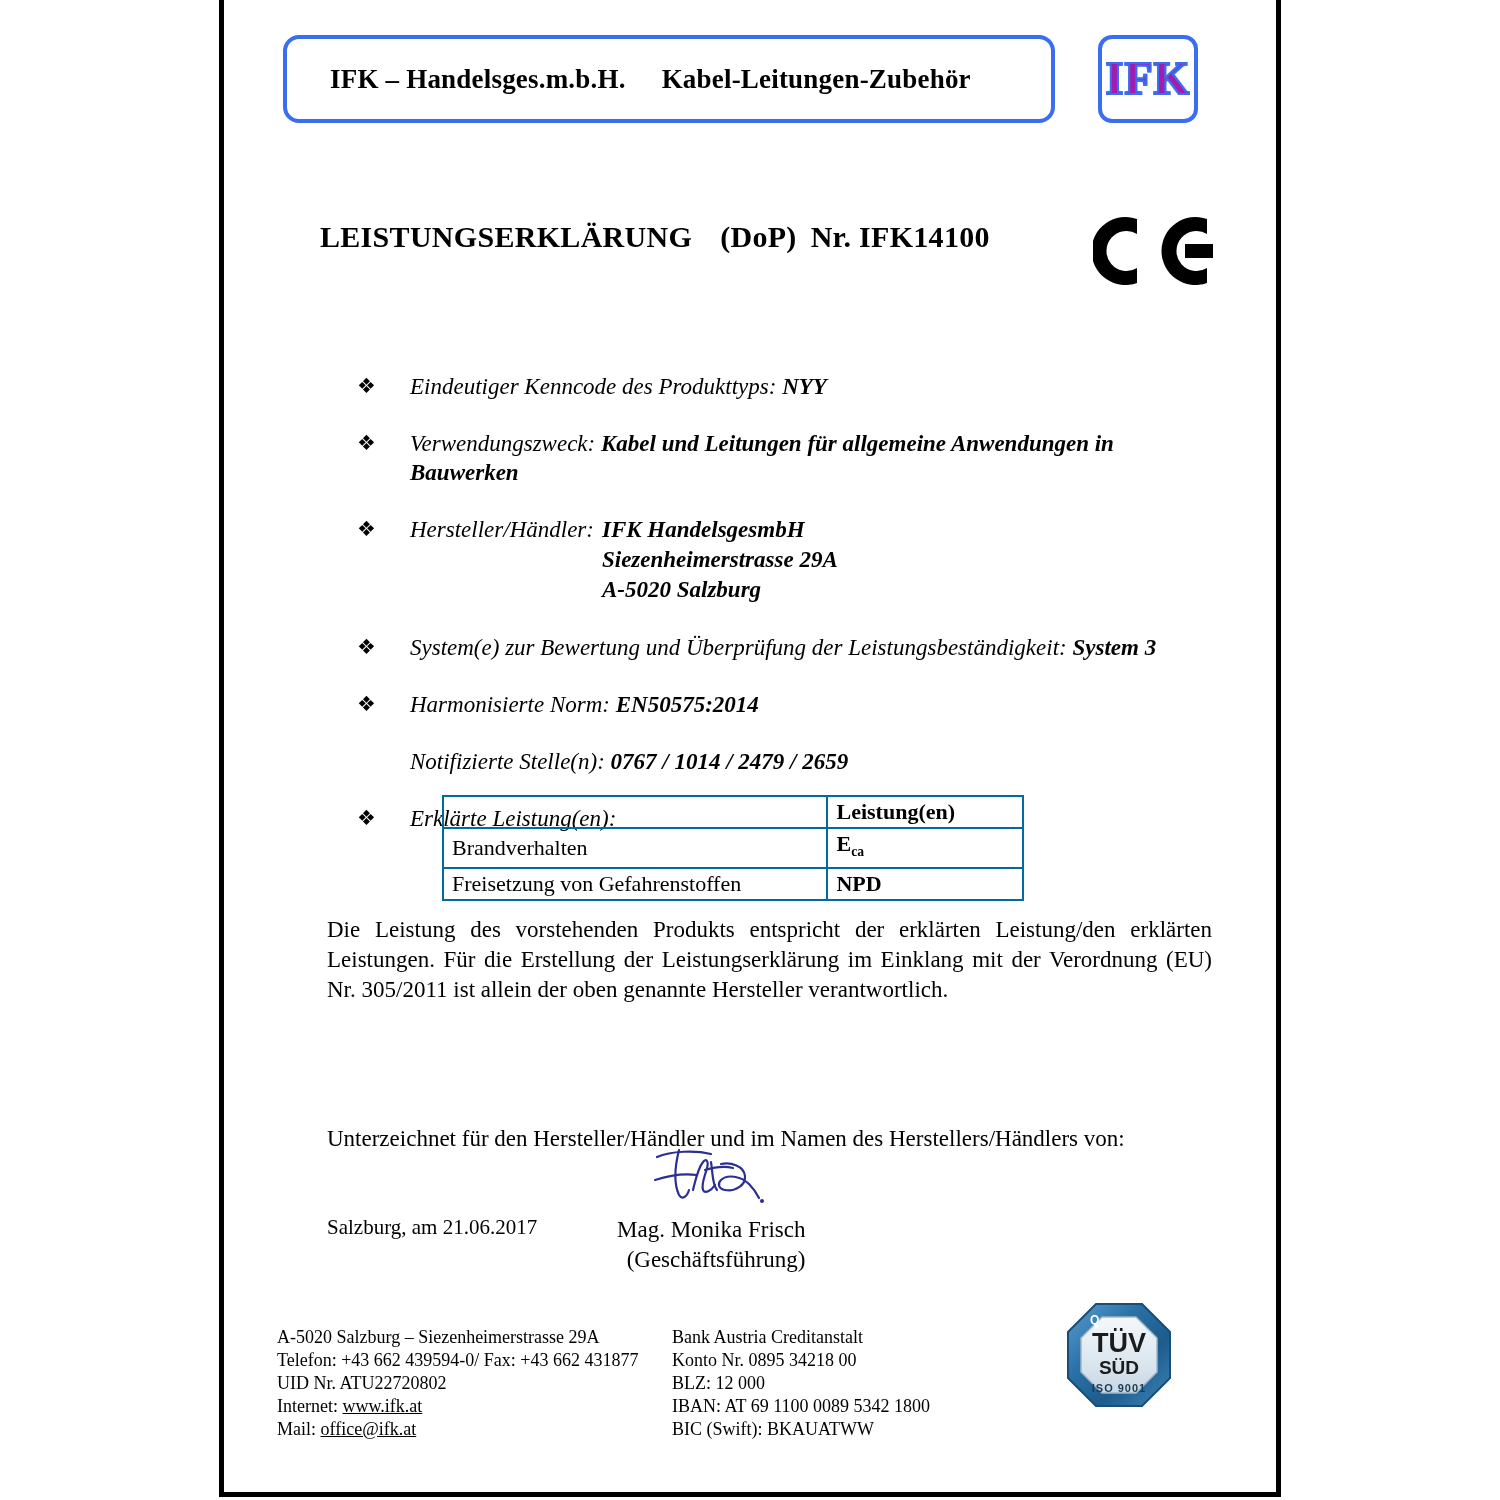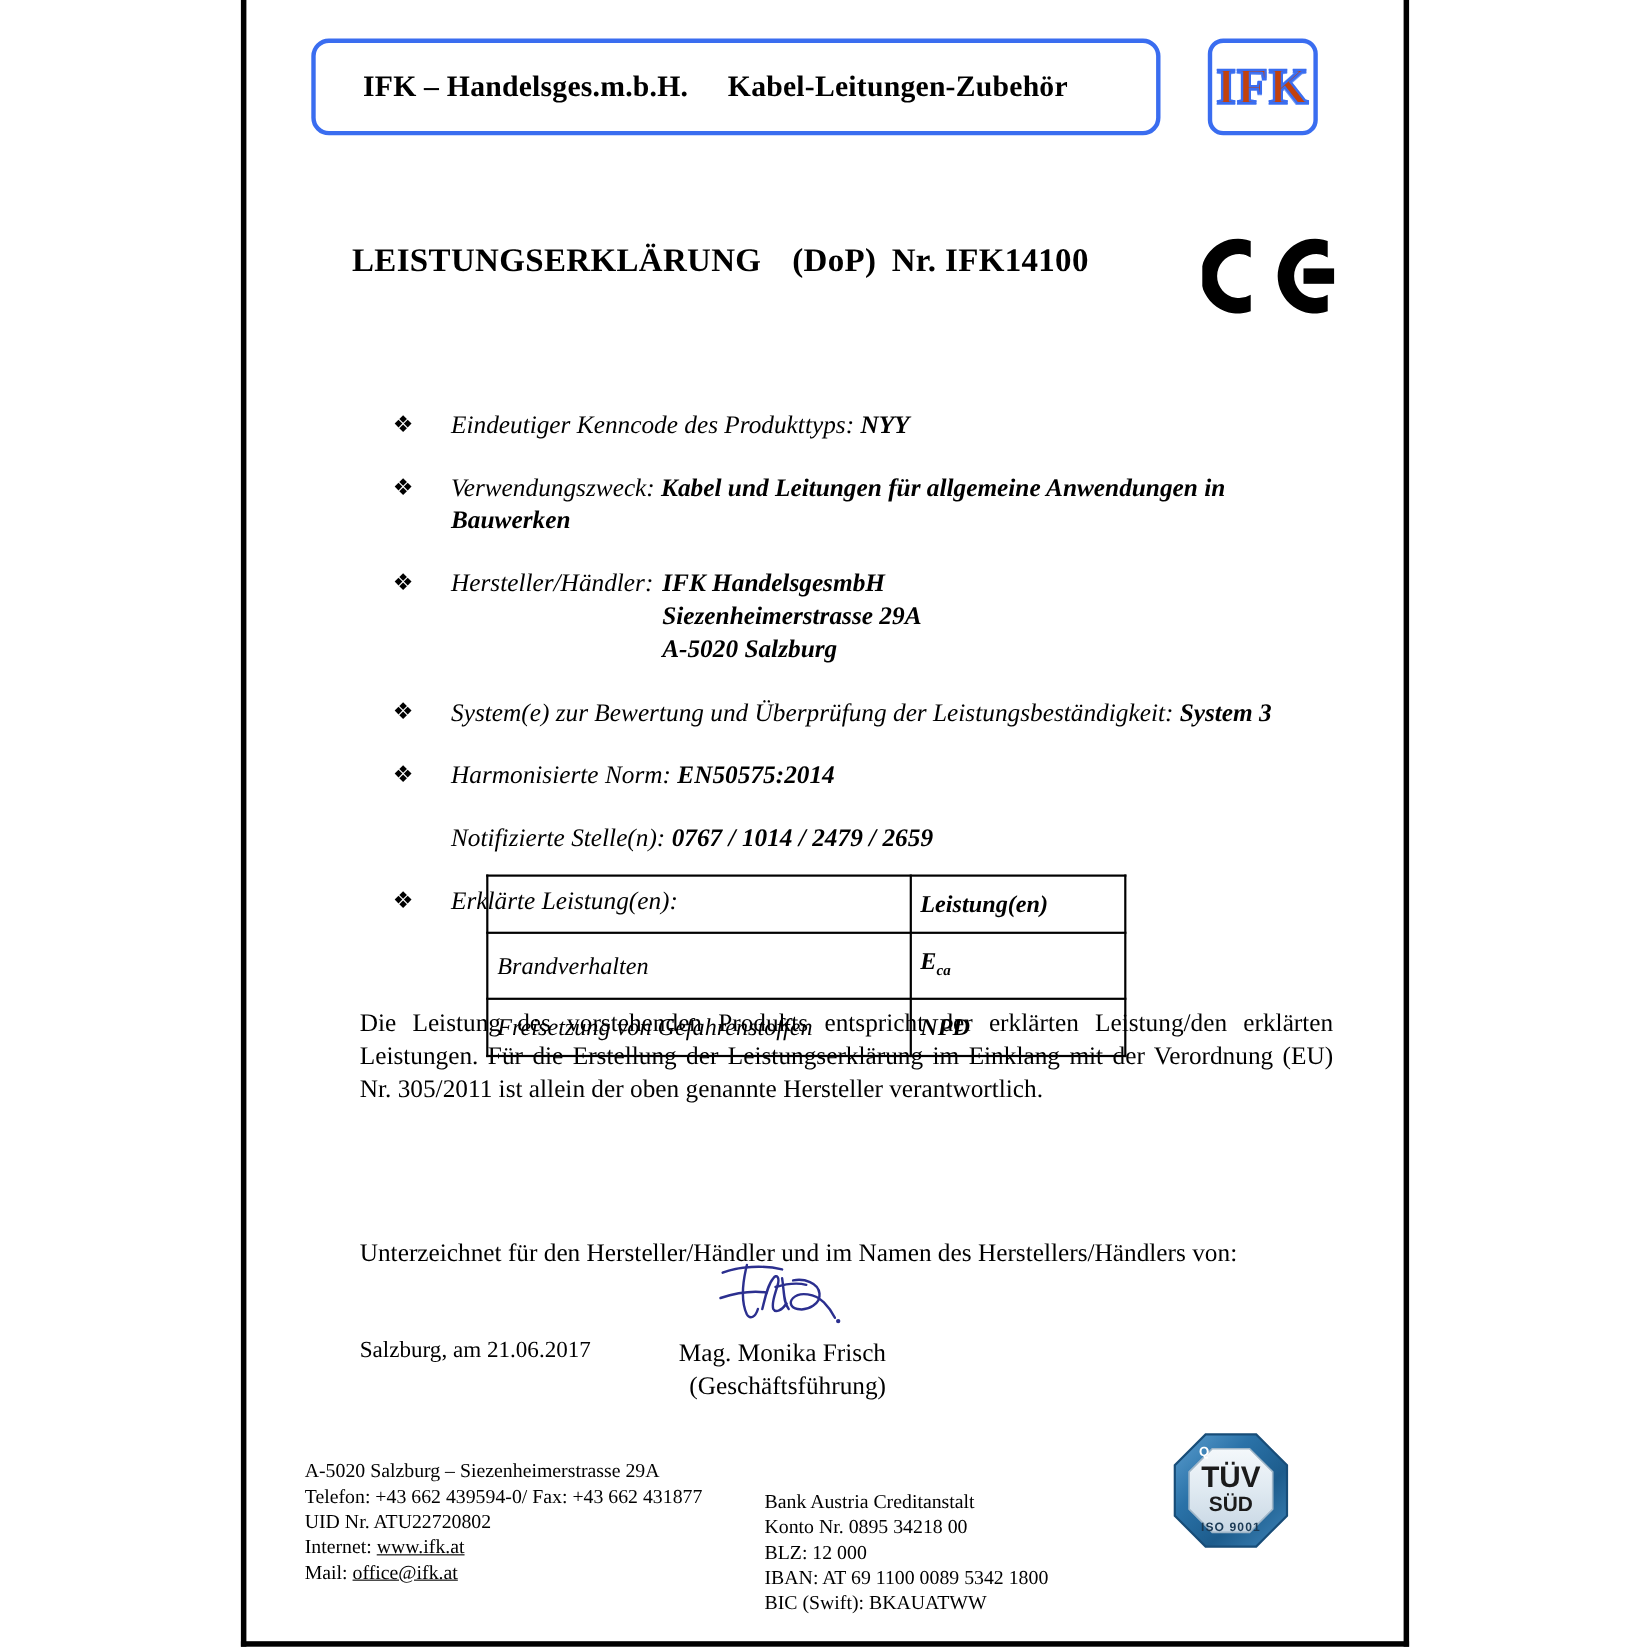--- a/index.html
+++ b/index.html
@@ -71,21 +71,21 @@
     box-sizing: border-box;
     display: flex;
     align-items: center;
     justify-content: center;
   }
   .logo-text {
     font-family: "Liberation Serif", serif;
     font-weight: bold;
     font-size: 46px;
     line-height: 1;
-    color: #c2410c;
+    color: #a21caf;
     -webkit-text-stroke: 2px #3a6df0;
     text-shadow:
       -1px -1px 0 #6f97f5,  1px -1px 0 #6f97f5,
       -1px  1px 0 #6f97f5,  1px  1px 0 #6f97f5;
     letter-spacing: 1px;
   }
 
   
   .doc-title {
     position: absolute;
@@ -149,26 +149,25 @@
   
   .perf-table {
     position: absolute;
     left: 218px;
     top: 795px;
     width: 582px;
     border-collapse: collapse;
     font-size: 22px;
   }
   .perf-table td {
-    border: 2px solid #000000;
-    padding: 12px 8px;
+    border: 2px solid #0369a1;
+    padding: 2px 8px;
     height: 26px;
     line-height: 26px;
     vertical-align: middle;
-    font-style: italic;
   }
   .perf-table td.col1 { width: 395px; }
   .perf-table td.col2 { width: 185px; font-weight: bold; }
   .perf-table td.plain { font-weight: normal; }
   .perf-table sub { font-size: 0.62em; font-weight: bold; }
 
   
   .statement {
     position: absolute;
     left: 103px;
@@ -221,24 +220,23 @@
     line-height: 23px;
   }
   .footer-col-a {
     position: absolute;
     left: 53px;
     top: 0;
     white-space: nowrap;
   }
   .footer-col-b {
     position: absolute;
-    left: 471px;
+    left: 448px;
     top: 0;
     white-space: nowrap;
-    margin-top: 28px;
   }
   .footer u { text-decoration: underline; }
 
   .tuv-logo {
     position: absolute;
     left: 840px;
     top: -26px;
     width: 110px;
     height: 110px;
   }

